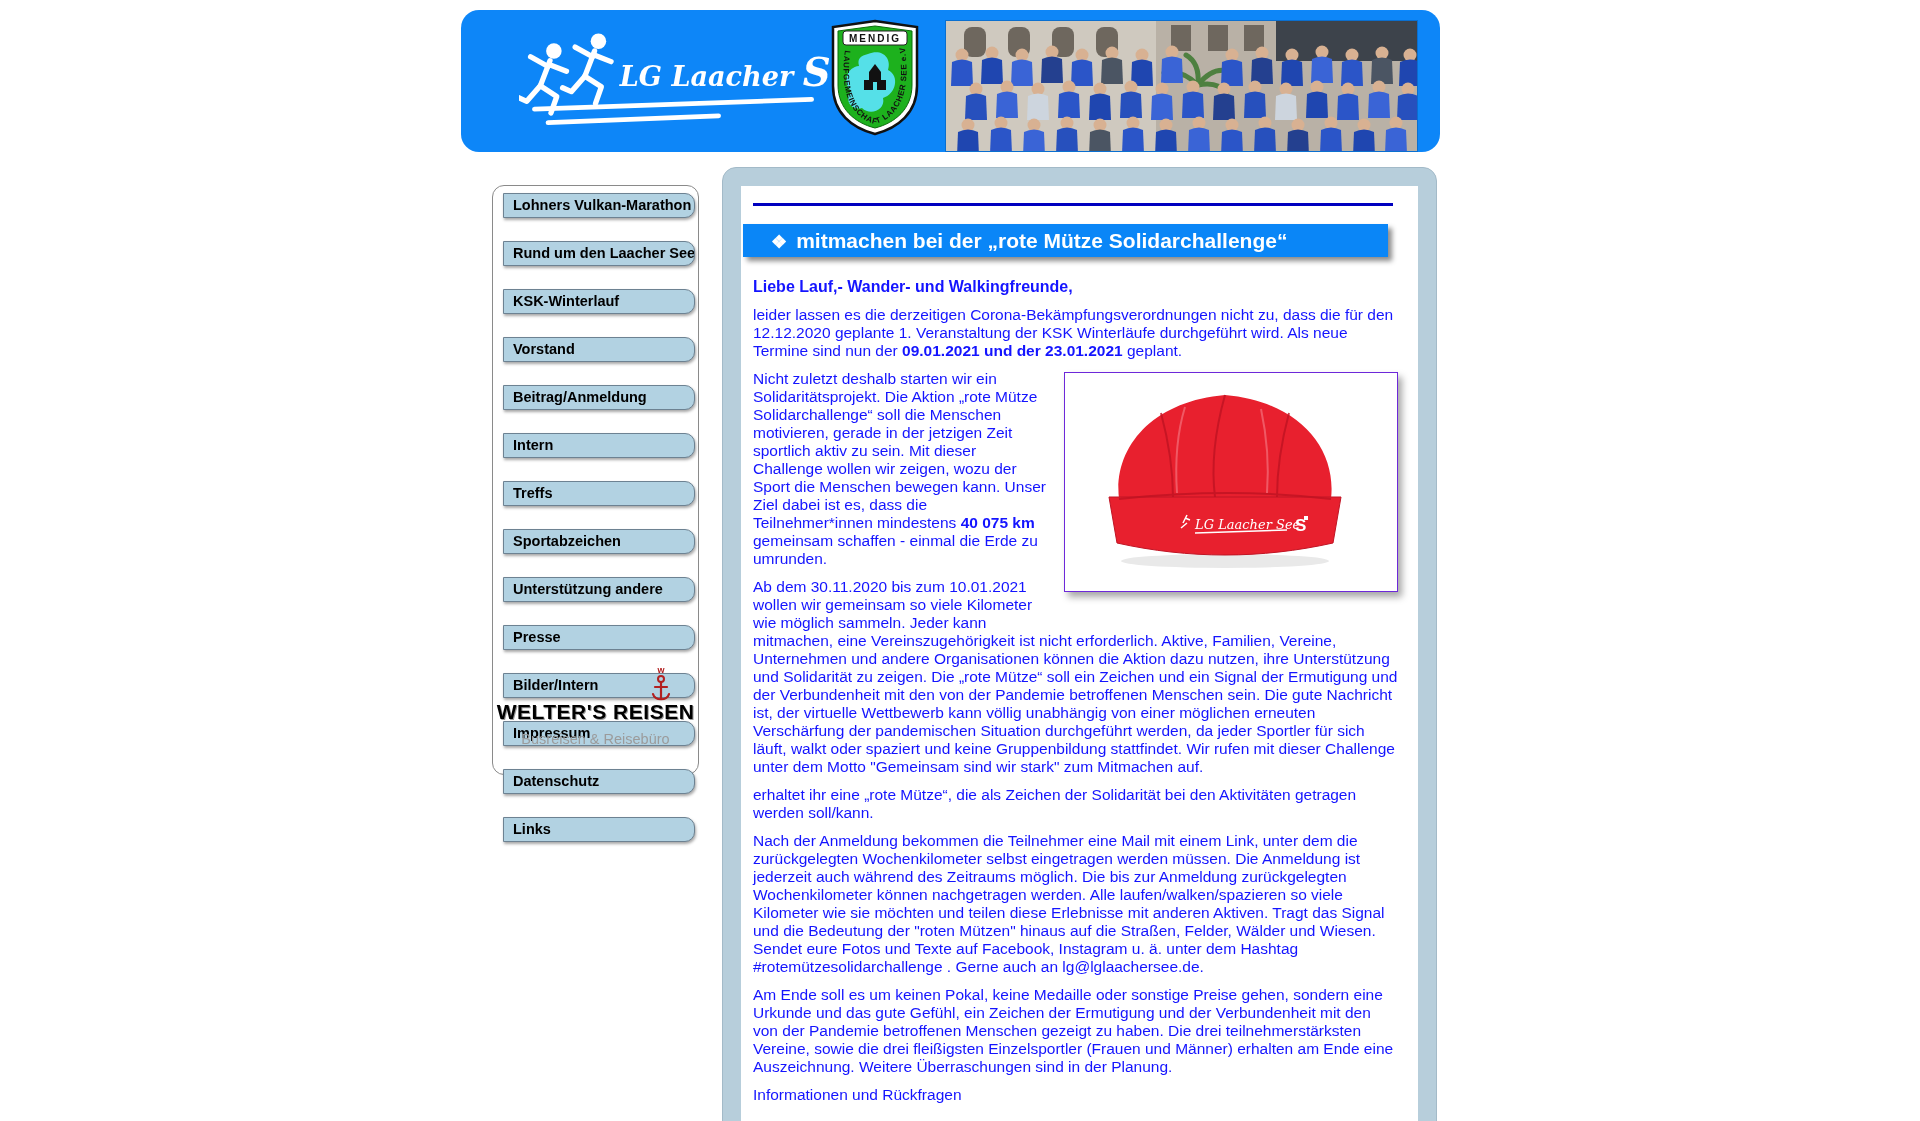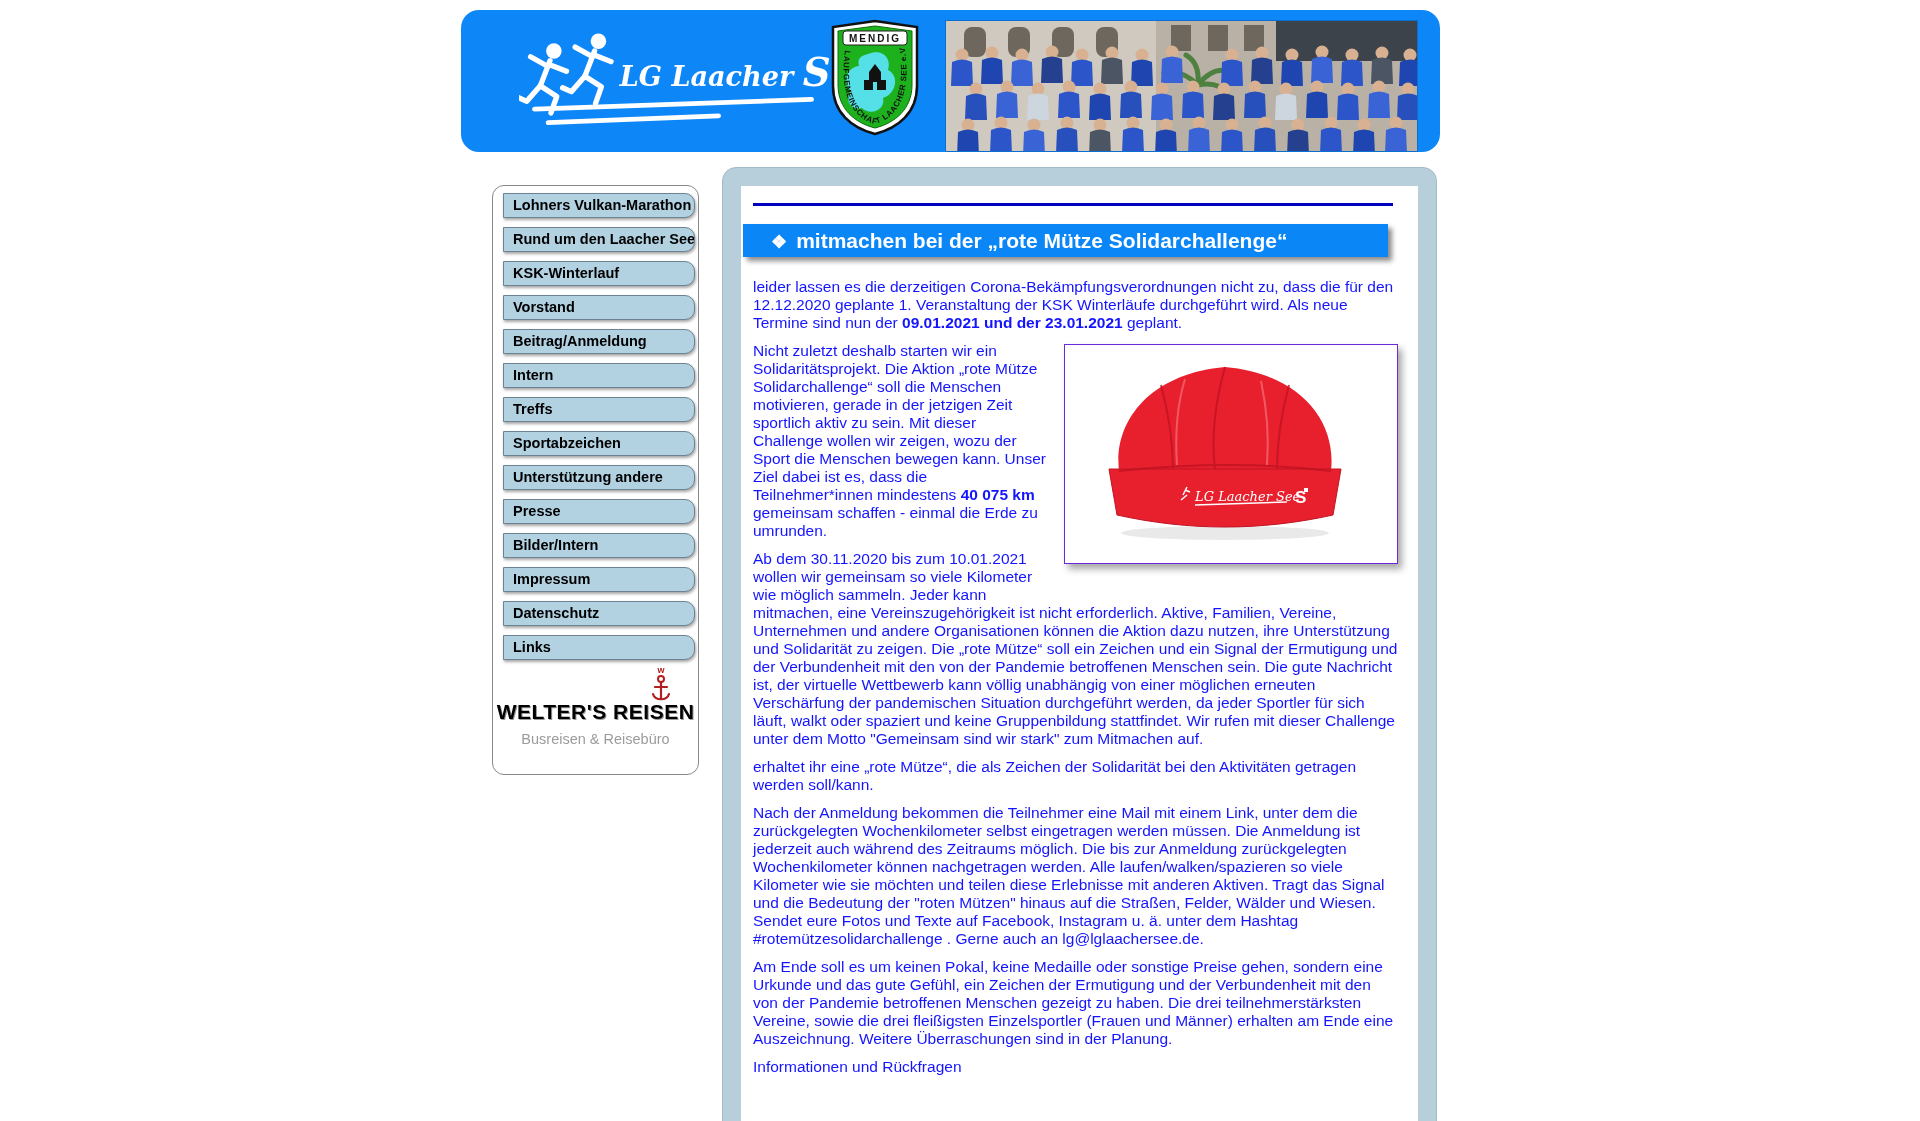--- a/index.html
+++ b/index.html
@@ -22,21 +22,21 @@
     border:1px solid #0a6fd0; overflow:hidden; background:#b9b1a6;
   }
 
   
   .sidebar-box {
     position:absolute; left:492px; top:185px; width:207px; height:590px;
     background:#fff; border:1px solid #8a8a8a; border-radius:12px;
   }
   .nav { position:absolute; left:10px; top:7px; width:192px; }
   .nav-btn {
-    height:25px; line-height:23px; margin-bottom:9px;
+    height:25px; line-height:23px; margin-bottom:23px;
     background:#b2d2e2; border:1px solid #6d8292;
     border-radius:0 10px 10px 0;
     font-weight:bold; font-size:14.5px; color:#000;
     padding-left:9px; cursor:pointer;
     box-shadow:1px 2px 3px rgba(0,0,0,0.35);
     white-space:nowrap; overflow:hidden;
   }
   .sponsor { position:absolute; top:476px; left:0; width:100%; text-align:center; }
   .sponsor-anchor { position:absolute; top:2px; right:26px; }
   .sponsor-name {
@@ -241,20 +241,21 @@
   <div class="content-white">
 
     <div class="top-rule"></div>
 
     <div class="title-bar">
       <span class="diamond">❖</span><span>mitmachen bei der „rote Mütze Solidarchallenge“</span>
     </div>
 
     <div class="body-text">
 
+      <p class="greeting">Liebe Lauf,- Wander- und Walkingfreunde,</p>
 
       <p><span>leider lassen es die derzeitigen Corona-Bekämpfungsverordnungen nicht zu, dass die für den 12.12.2020 geplante 1. Veranstaltung der KSK Winterläufe durchgeführt wird. Als neue Termine sind nun der </span><b>09.01.2021 und der 23.01.2021</b><span> geplant.</span></p>
 
       <p><span class="cap-figure"><svg width="320" height="206" viewBox="0 0 320 206">
           <rect width="320" height="206" fill="#ffffff"></rect>
           <ellipse cx="160" cy="188" rx="104" ry="7" fill="#e9e9e9"></ellipse>
           <path d="M54 126 C48 74 88 28 160 22 C232 28 272 74 266 126 L266 132 L54 132 Z" fill="#e8202e"></path>
           <path d="M44 124 L276 124 L268 170 C196 186 124 186 52 170 Z" fill="#e8202e" stroke="#c01424" stroke-width="1"></path>
           <g stroke="#bf1322" stroke-width="2" fill="none" opacity="0.8">
             <path d="M160 22 C150 58 146 92 150 124"></path>

